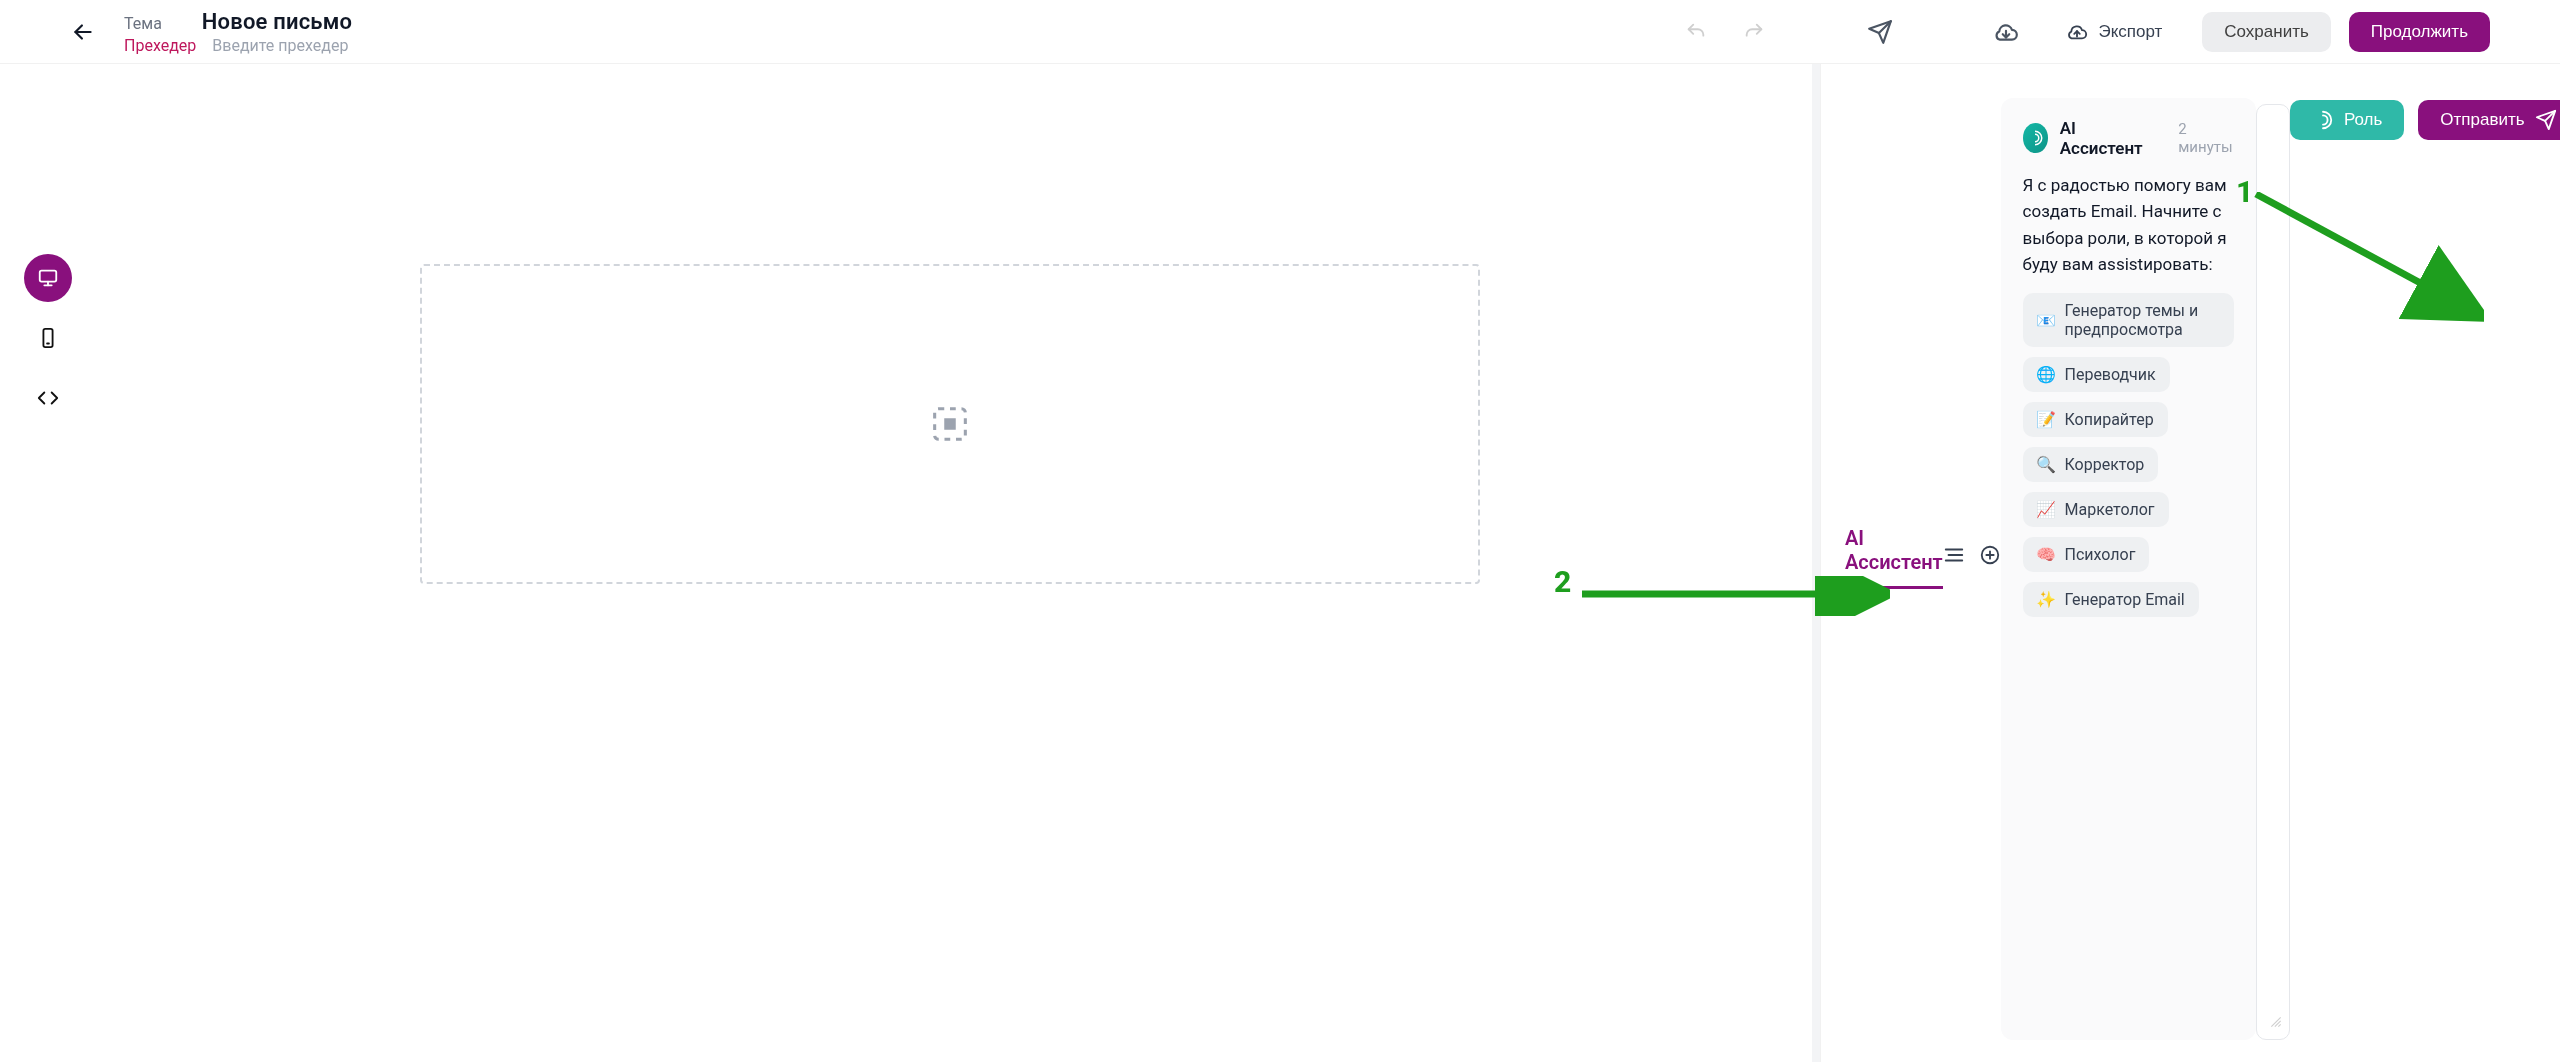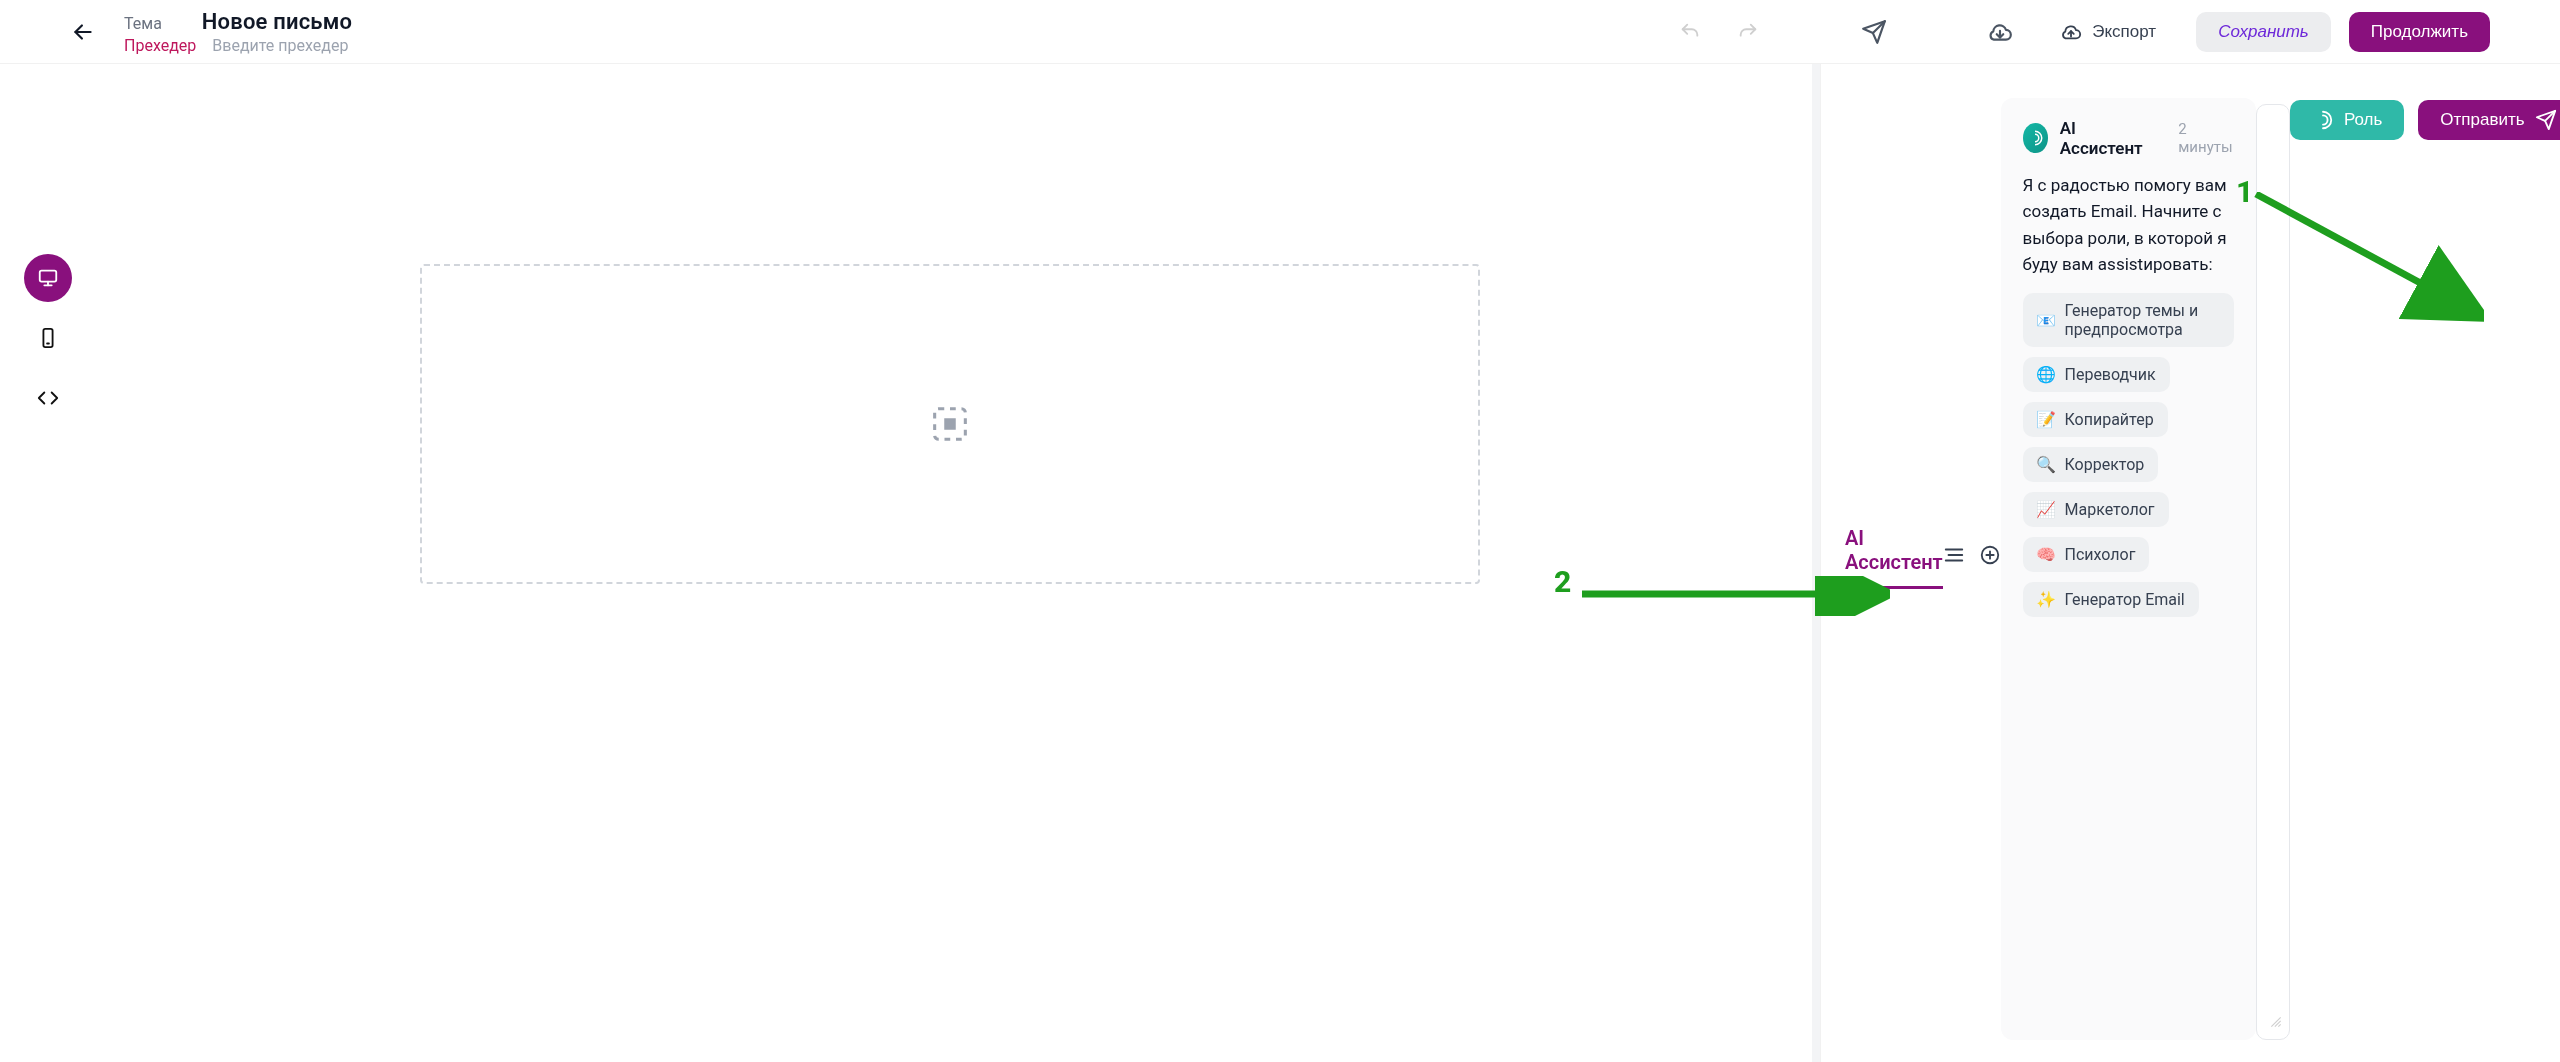--- a/index.html
+++ b/index.html
@@ -36,21 +36,21 @@
     width:40px; height:40px; display:flex; align-items:center; justify-content:center;
     border-radius:8px; cursor:pointer; color:#4b5563;
   }
   .header-icon-btn.disabled { color:#cfcfcf; cursor:default; }
 
   .btn {
     height:40px; padding:0 22px; border:none; border-radius:10px;
     font-size:17px; font-weight:500; cursor:pointer; display:inline-flex; align-items:center; gap:10px;
   }
   .btn-plain { background:transparent; color:#374151; }
-  .btn-muted { background:#ecedef; color:#6d28d9;font-style:italic; }
+  .btn-muted { background:#ecedef; color:#404040; }
   .btn-primary { background:#89107d; color:#fff; }
 
   
   .main {
     display:flex;
     height: calc(1062px - 64px);
     position:relative;
   }
 
   

